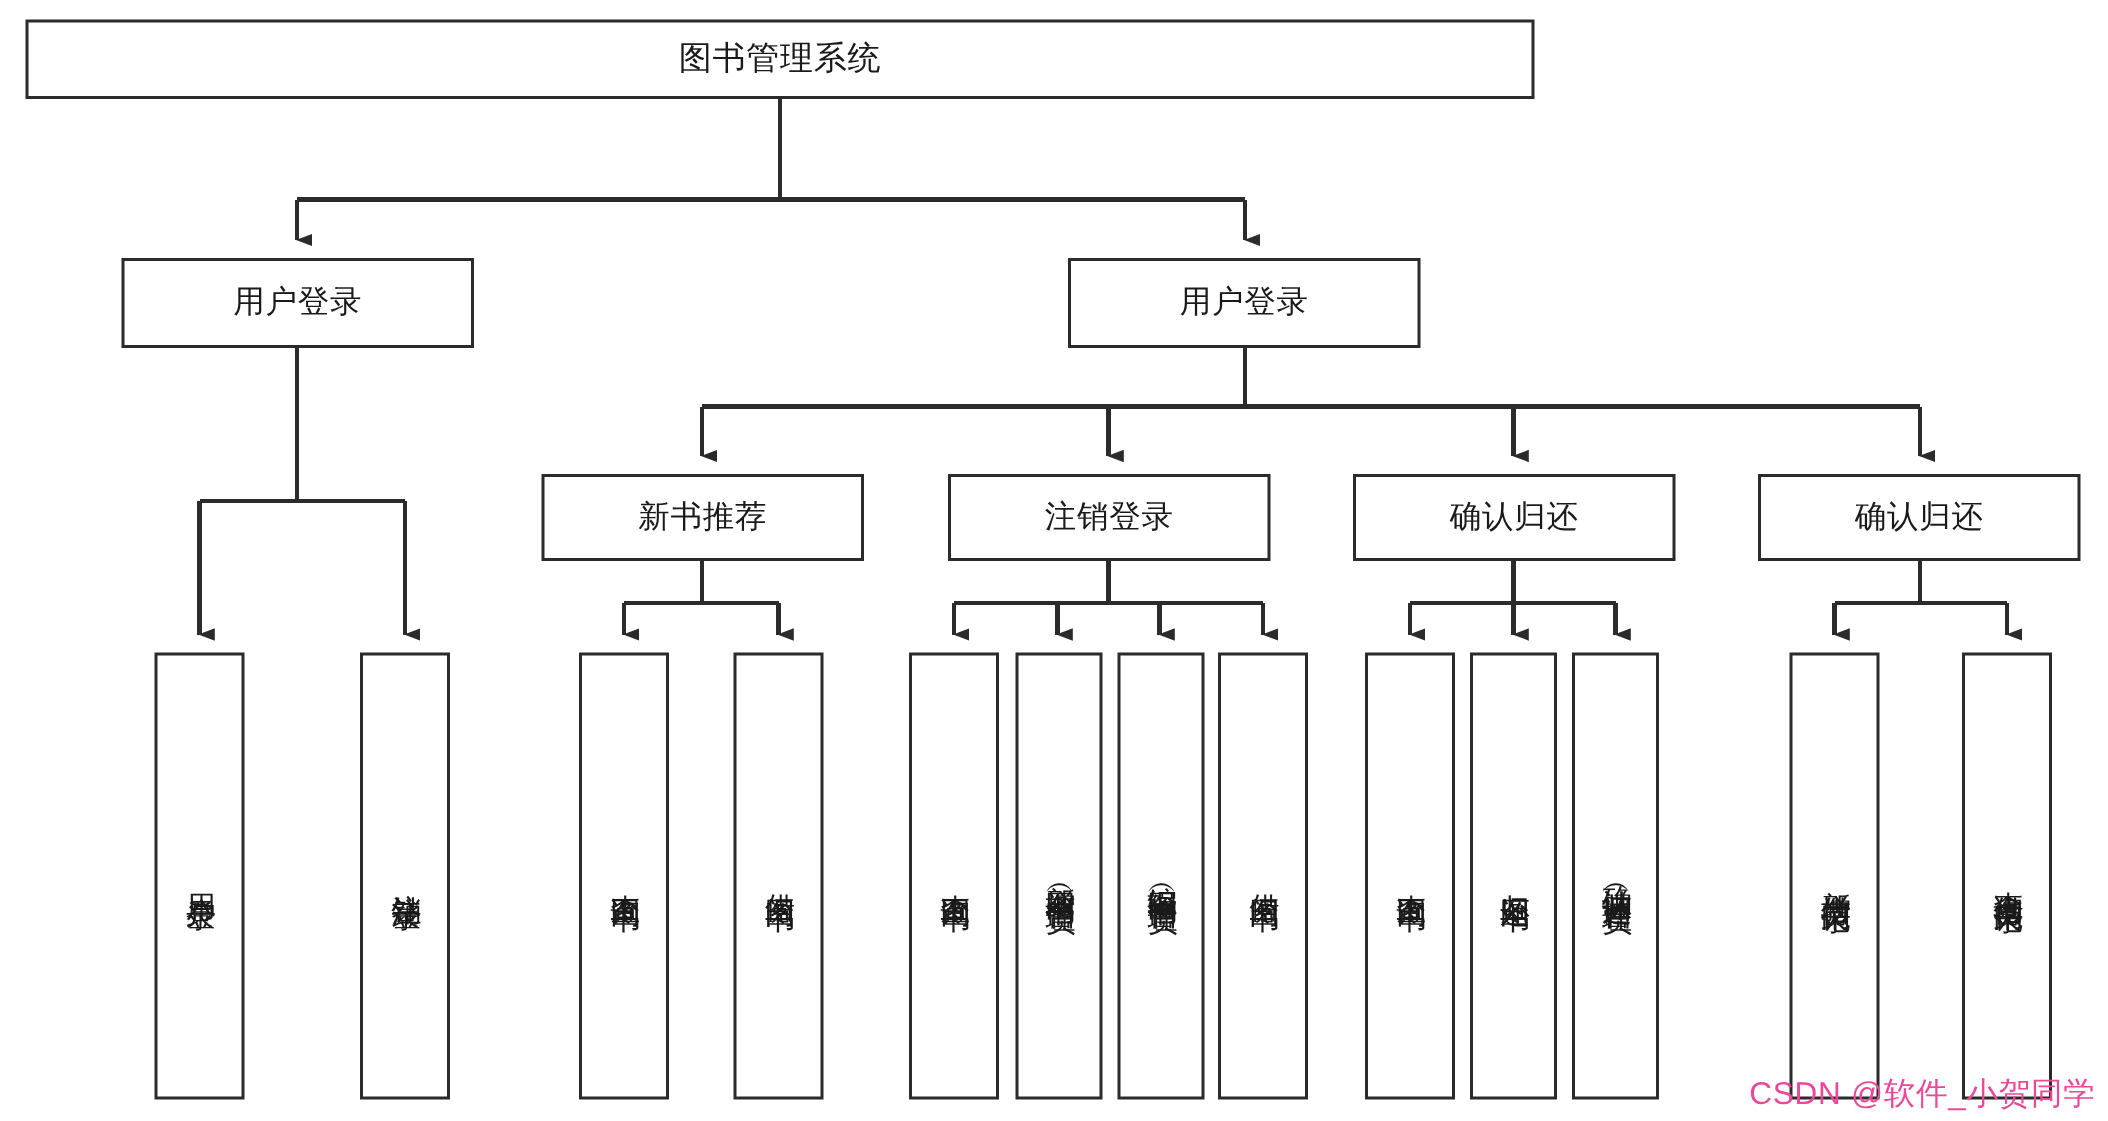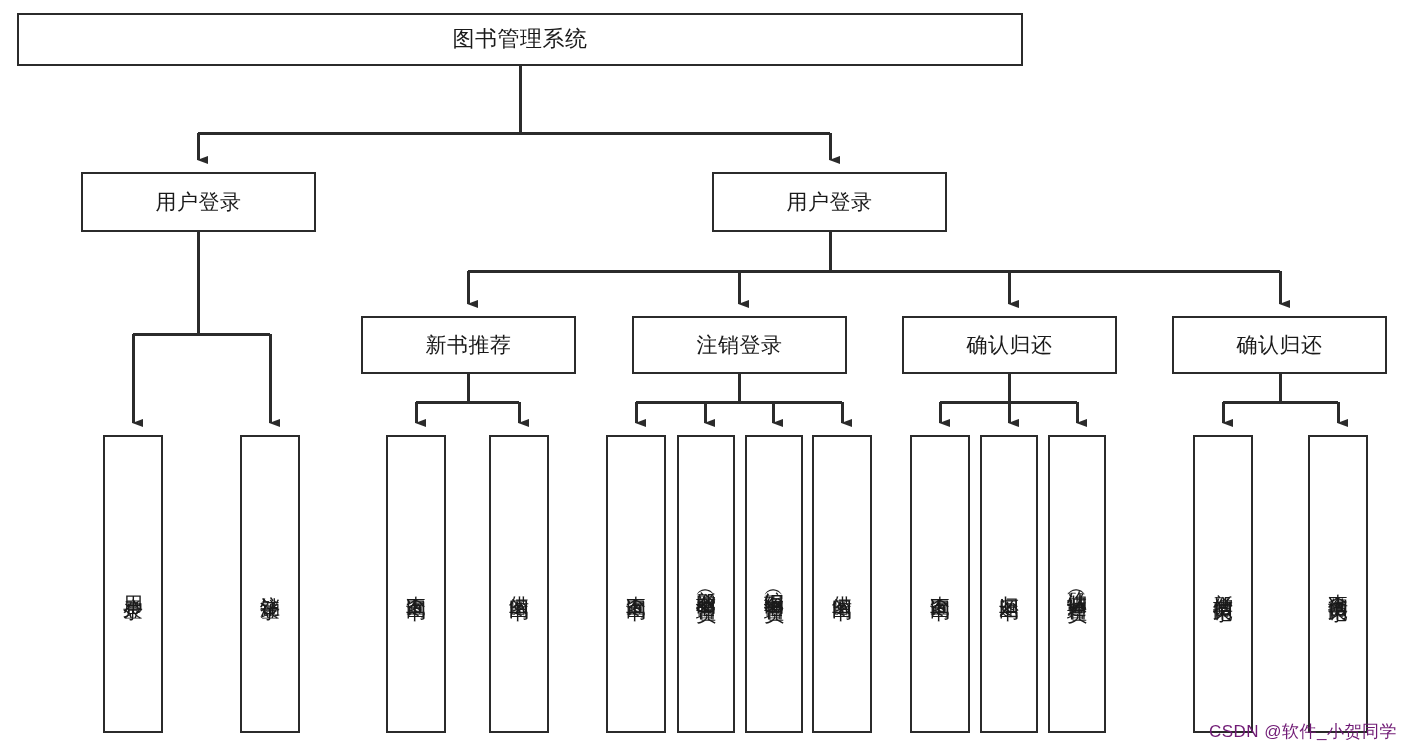--- a/index.html
+++ b/index.html
@@ -53,22 +53,22 @@
     line-height: 1.45;
     letter-spacing: 2px;
     text-align: center;
     white-space: nowrap;
     max-height: 292px;
   }
   .watermark {
     position: absolute;
     right: 8px;
     bottom: 4px;
-    font-size: 17px;
-    color: #701a75;
+    font-size: 21px;
+    color: #ec4899;
     letter-spacing: 0.5px;
     white-space: nowrap;
     user-select: none;
   }
 </style>
 </head>
 <body>
 
 <div id="stage">
 

